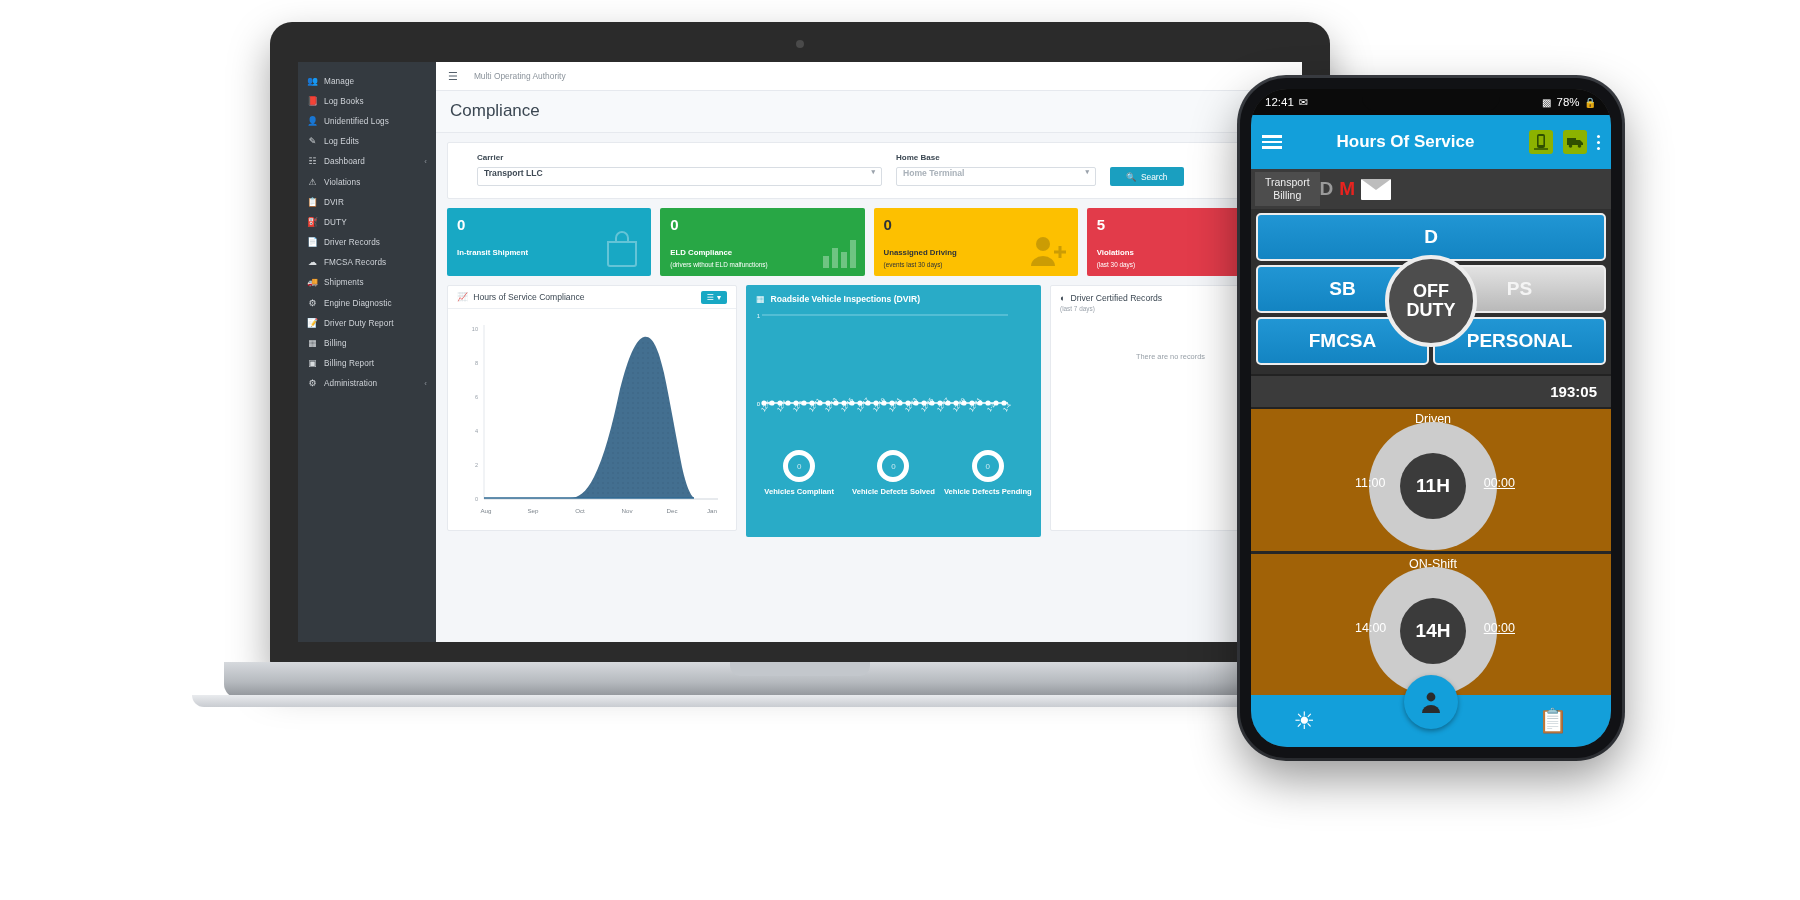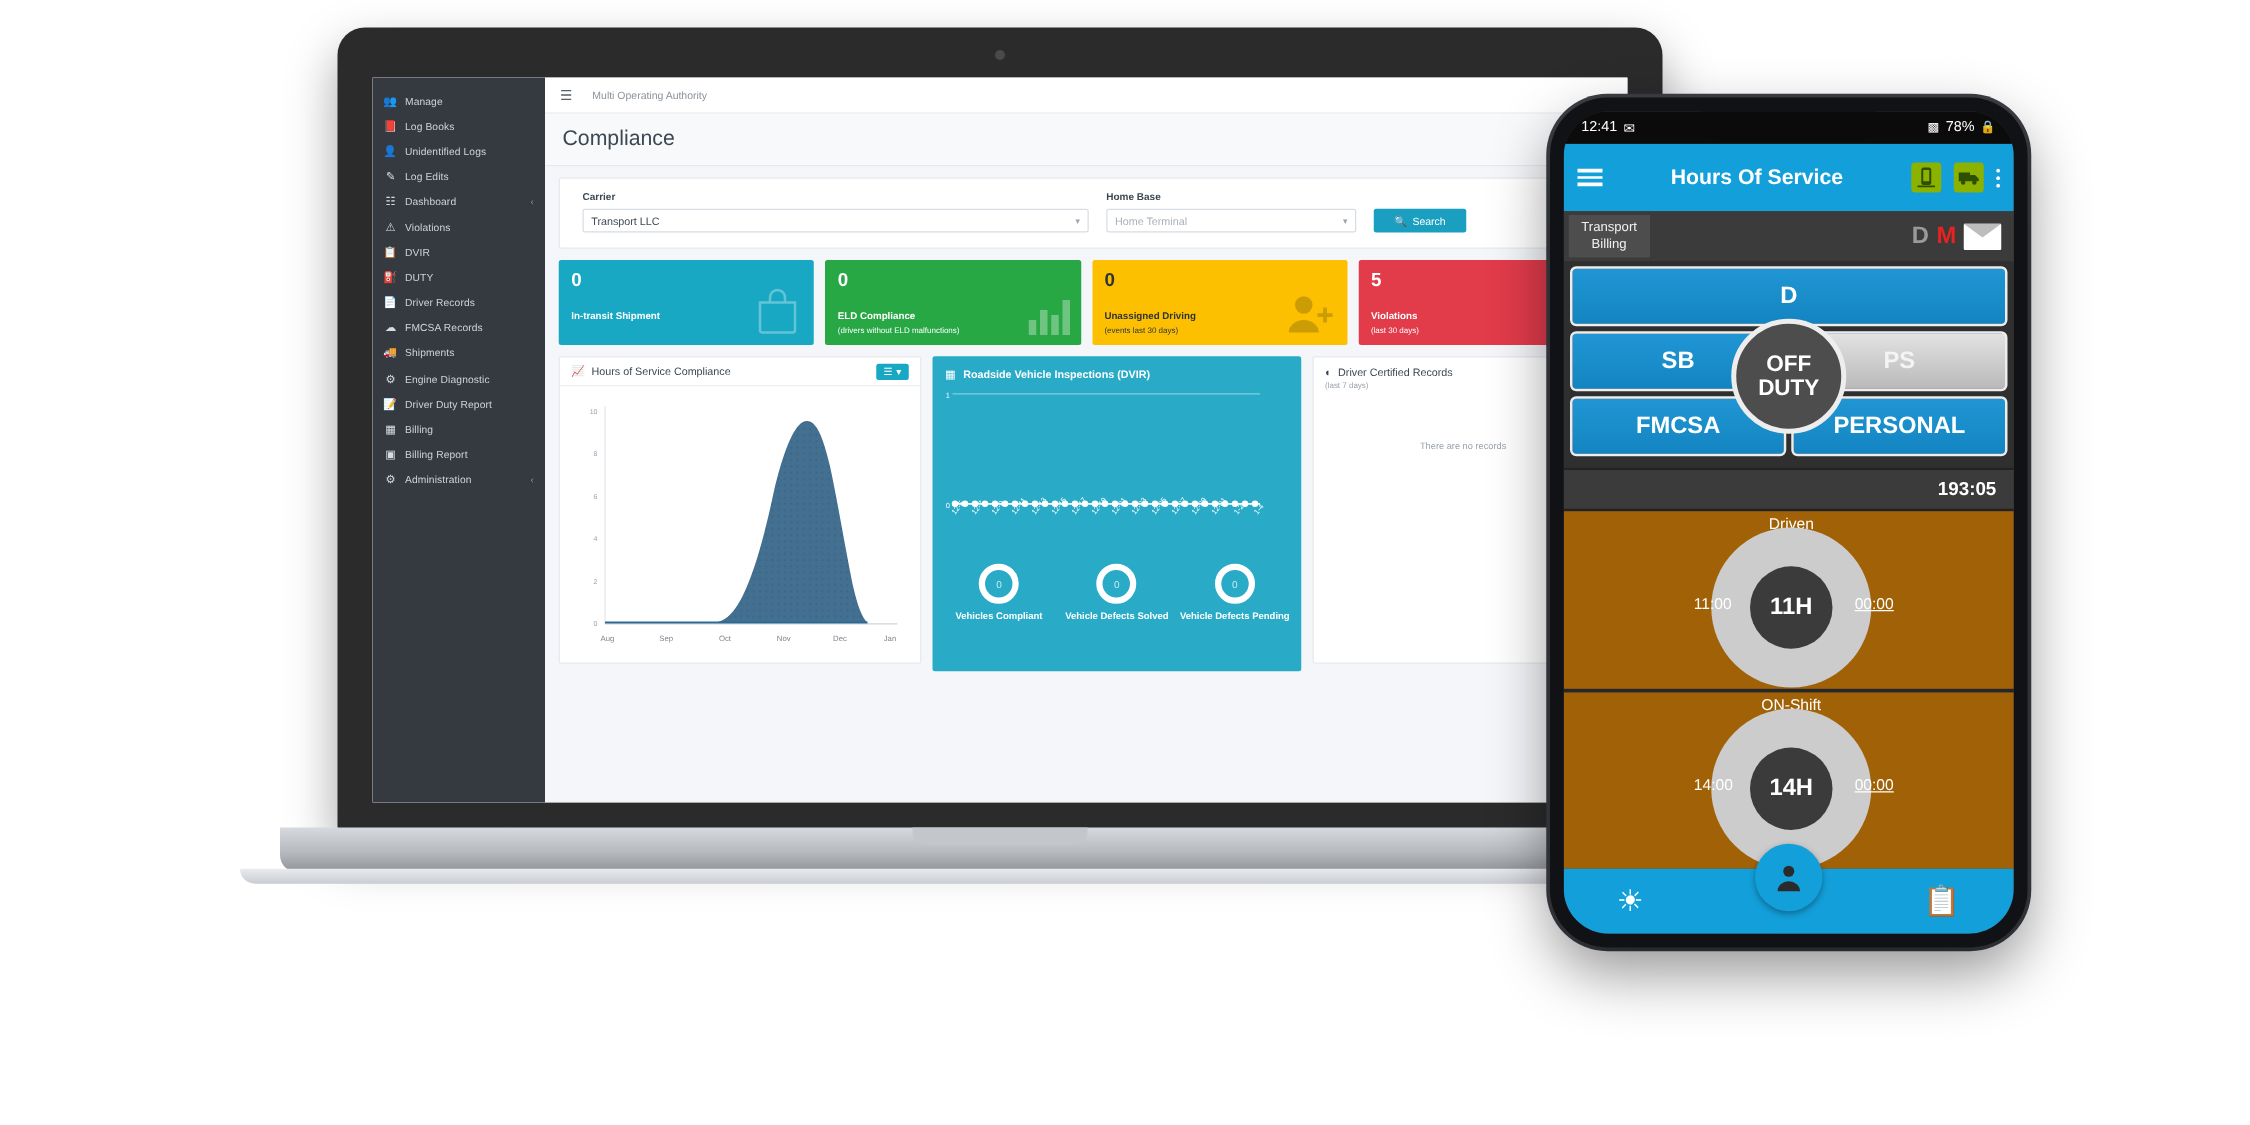--- a/index.html
+++ b/index.html
@@ -63,30 +63,30 @@
   .hamb { font-size: 11px; color: #55606b; }
   .topbar-title { font-size: 8.4px; color: #8b939b; }
   .page-head {
     background:#f7f9fb; border-bottom:1px solid #e6e9ee;
     padding: 10px 14px 11px 14px;
   }
   .page-title { font-size: 17px; font-weight: 400; color:#3b4752; }
 
   .filters {
     background:#fff; margin: 9px 11px 0 11px; border:1px solid #e6e9ee; border-radius:2px;
-    padding: 10px 12px 12px 18px; display:flex; gap: 14px; align-items:flex-end;
+    padding: 10px 12px 12px 29px; display:flex; gap: 14px; align-items:flex-end;
   }
   .fgroup { display:flex; flex-direction:column; gap: 5px; }
   .fgroup.c1 { width: 405px; }
   .fgroup.c2 { width: 200px; }
   .flabel { font-size: 8px; font-weight: bold; color:#3b4752; }
   .fselect {
     height: 19px; border:1px solid #d8dde3; background:#fff; border-radius:2px;
-    display:flex; align-items:center; justify-content:space-between;
-    padding: 0 6px; font-size: 8.6px; color:#3f4a55;
+    display:flex; align-items:flex-start; justify-content:space-between;
+    padding: 0 6px; font-size: 8.6px; color:#3f4a55;font-weight:bold;
   }
   .fselect.ph { color:#a9b1b9; }
   .fselect .arw { color:#9aa2ab; font-size: 7px; }
   .fbtn {
     height: 19px; min-width: 74px; background:#1a9fc0; border-radius:2px;
     display:flex; align-items:center; justify-content:center; gap:4px;
     color:#fff; font-size:8.4px;
   }
 
   
@@ -170,21 +170,21 @@
   .app-title { font-size: 17px; font-weight: bold; flex: 1 1 auto; text-align:center; }
   .bar-ic { width: 24px; height: 24px; border-radius: 3px; display:flex; align-items:center; justify-content:center; }
   .bar-ic.green { background:#8cb200; }
   .hamb-ic { display:flex; flex-direction:column; gap: 3px; }
   .hamb-ic i { display:block; width: 20px; height: 2.5px; background:#fff; }
   .kebab { display:flex; flex-direction:column; gap: 3px; }
   .kebab i { display:block; width: 3px; height: 3px; border-radius:50%; background:#fff; }
 
   .drv-bar {
     height: 40px; background:#3b3b3b; display:flex; align-items:center;
-    justify-content:space-between; padding-right: 10px;
+    padding-right: 10px;
   }
   .drv-chip {
     background:#4d4d4d; color:#f0f0f0; font-size: 10.5px; line-height:1.2;
     padding: 4px 10px; text-align:center; margin-left: 4px;
   }
   .drv-right { display:flex; align-items:center; gap: 6px; }
   .dm-d { color:#9a9a9a; font-size: 19px; font-weight: bold; }
   .dm-m { color:#e8231f; font-size: 19px; font-weight: bold; }
   .env {
     width: 30px; height: 21px; background:#fff; position:relative; border-radius:1px;

